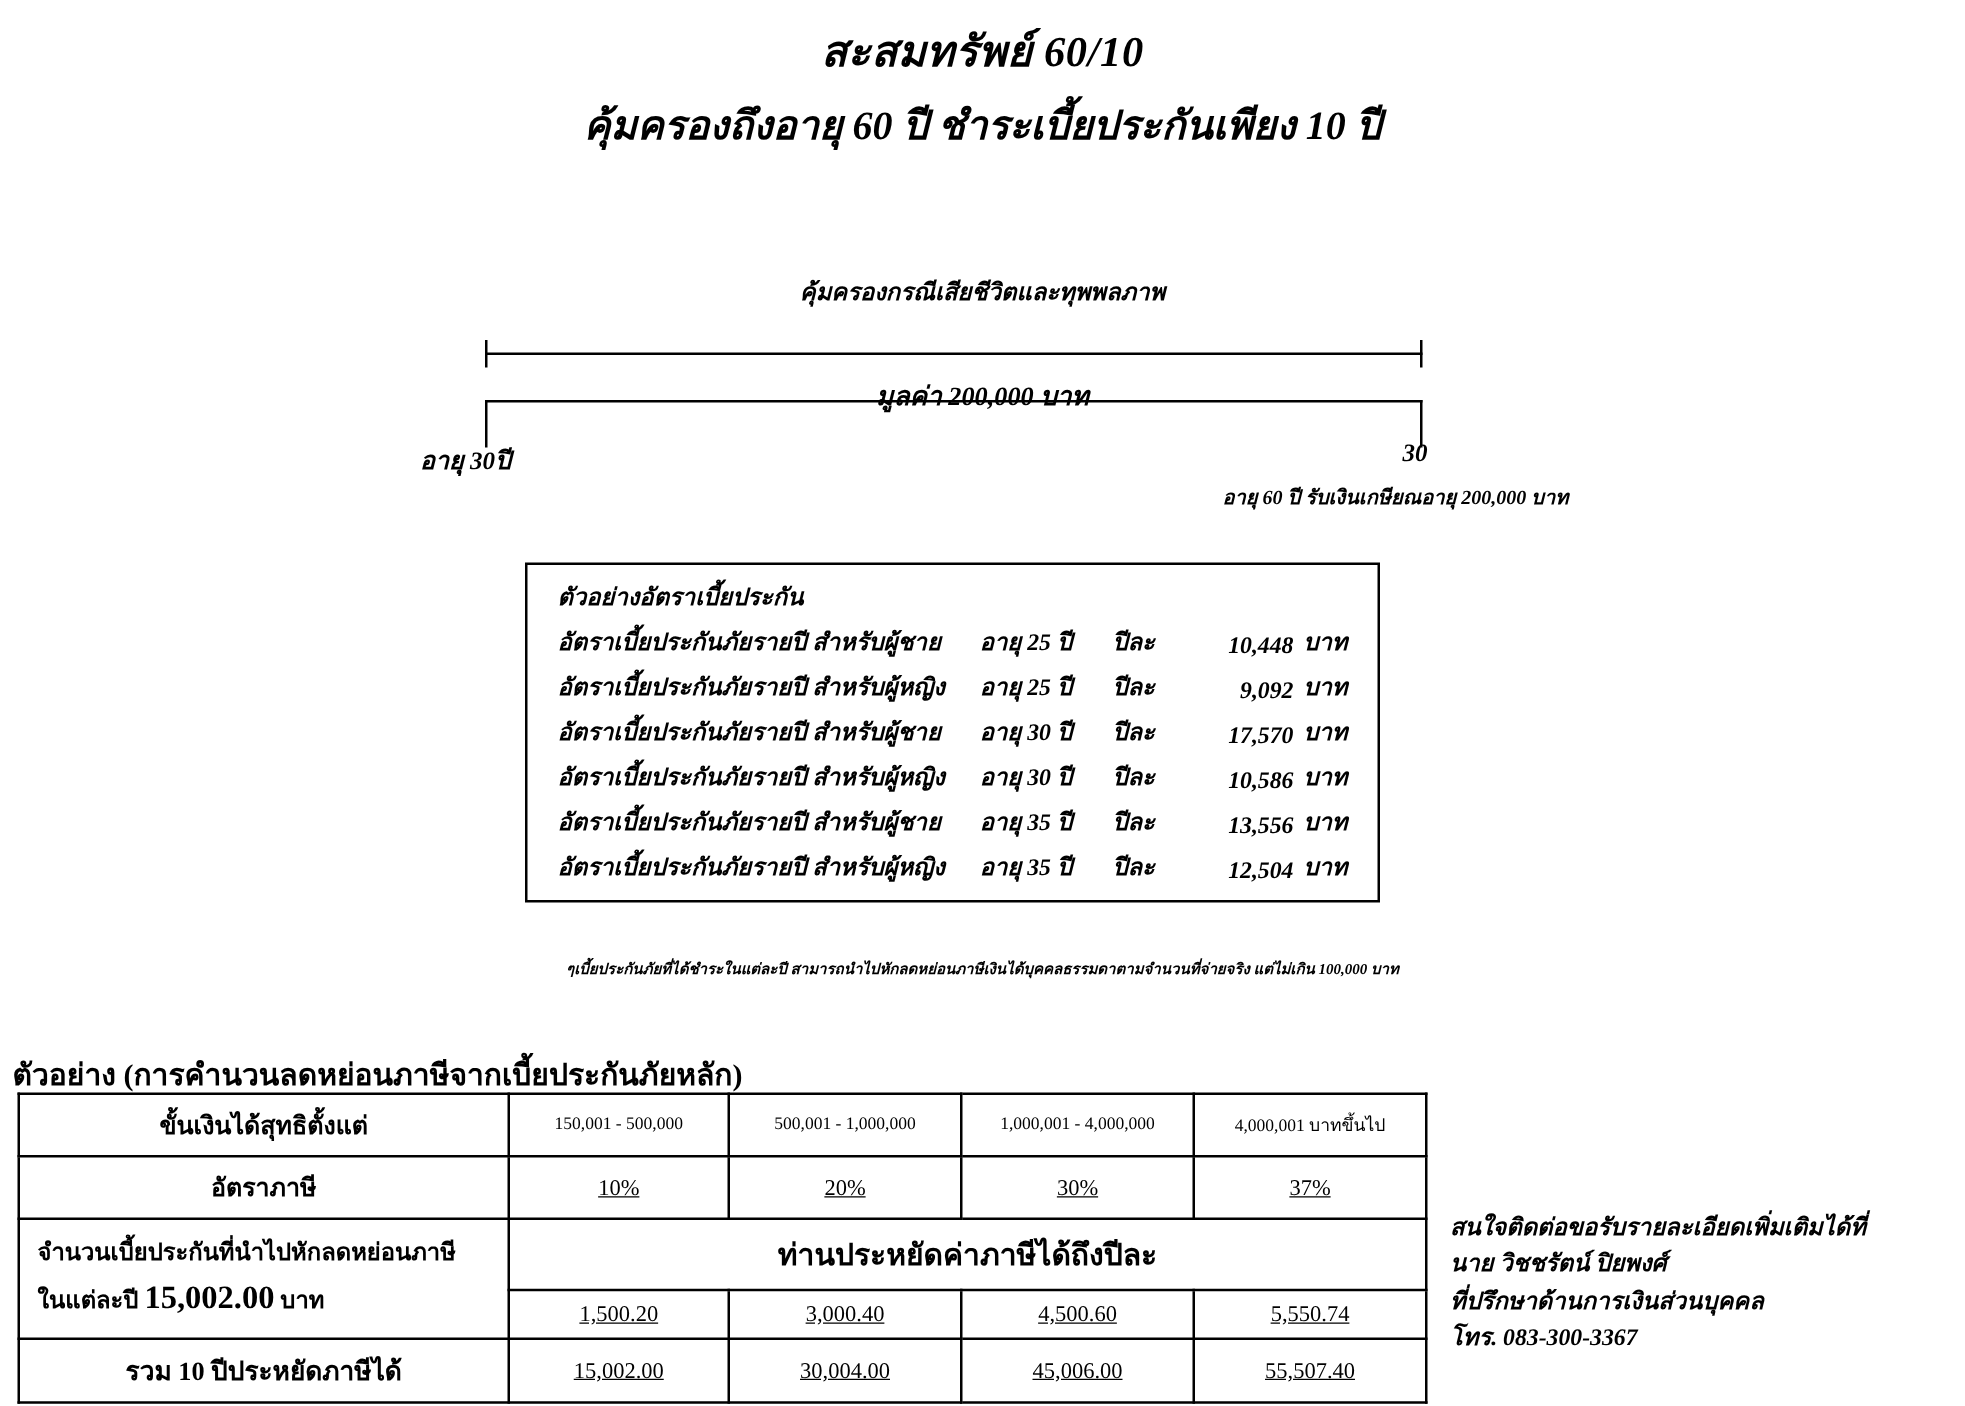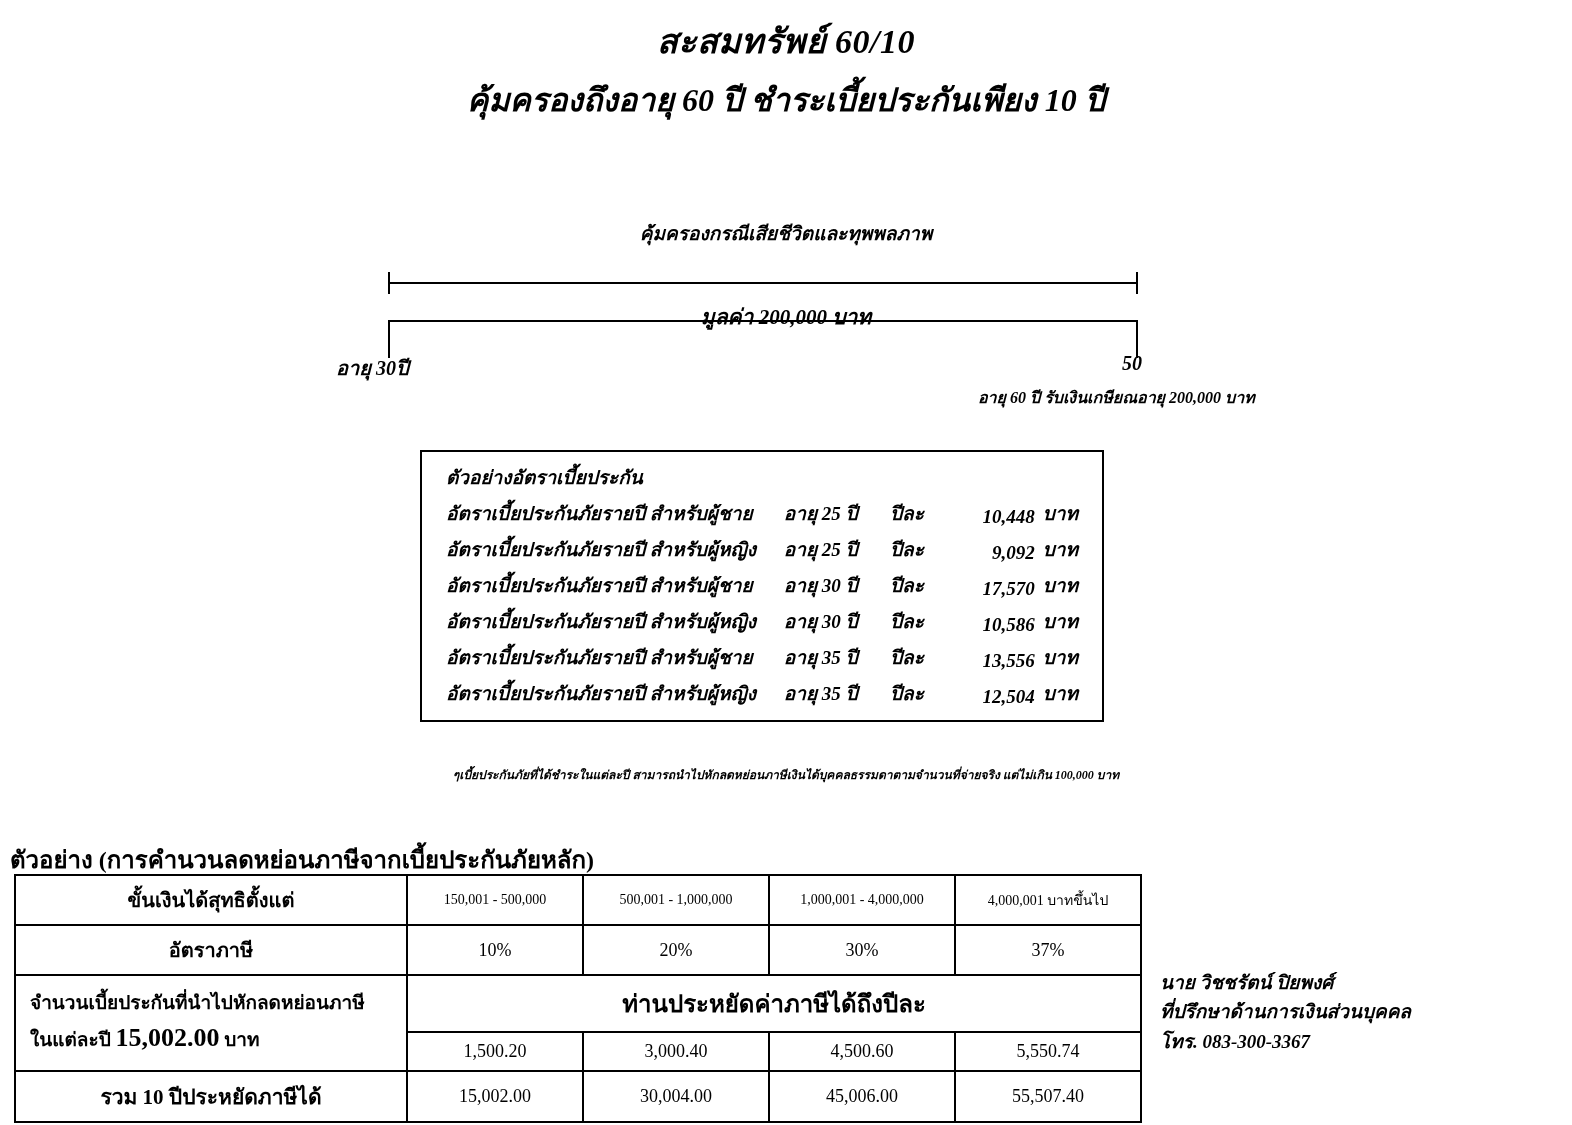--- a/index.html
+++ b/index.html
@@ -243,21 +243,21 @@
     line-height: 1.5;
   }
   .tax-table td.premium-cell .big {
     font-size: 26px;
     font-weight: bold;
   }
   .tax-table td.total-label {
     font-size: 21px;
     font-weight: bold;
   }
-  .tax-table td.num { font-size: 18px; }
+  .tax-table td.num { font-size: 18px; text-decoration: underline; }
 
   
   .contact {
     position: absolute;
     top: 968px;
     left: 1160px;
     width: 400px;
     font-size: 19px;
     font-style: italic;
     font-weight: bold;
@@ -275,21 +275,21 @@
   <div class="arrow-line"></div>
   <div class="tick-left"></div>
   <div class="tick-right"></div>
   <div class="value-label">
     <span>มูลค่า 200,000  บาท</span>
   </div>
   <div class="bracket-top"></div>
   <div class="bracket-left"></div>
   <div class="bracket-right"></div>
   <div class="age-start">อายุ 30ปี</div>
-  <div class="age-end">50</div>
+  <div class="age-end">30</div>
   <div class="maturity-note">อายุ 60 ปี รับเงินเกษียณอายุ 200,000 บาท</div>
 </div>
 
 <div class="premium-box">
   <div class="inner">
     <div class="premium-title">ตัวอย่างอัตราเบี้ยประกัน</div>
 
     <div class="premium-row">
       <span class="desc">อัตราเบี้ยประกันภัยรายปี สำหรับผู้ชาย</span>
       <span class="age">อายุ 25 ปี</span>
@@ -387,16 +387,17 @@
       <td class="total-label">รวม 10  ปีประหยัดภาษีได้</td>
       <td class="num">15,002.00</td>
       <td class="num">30,004.00</td>
       <td class="num">45,006.00</td>
       <td class="num">55,507.40</td>
     </tr>
   </tbody>
 </table>
 
 <div class="contact">
+  <div>สนใจติดต่อขอรับรายละเอียดเพิ่มเติมได้ที่</div>
   <div>นาย วิชชรัตน์ ปิยพงศ์</div>
   <div>ที่ปรึกษาด้านการเงินส่วนบุคคล</div>
   <div>โทร. 083-300-3367</div>
 </div>
 
 </body></html>

